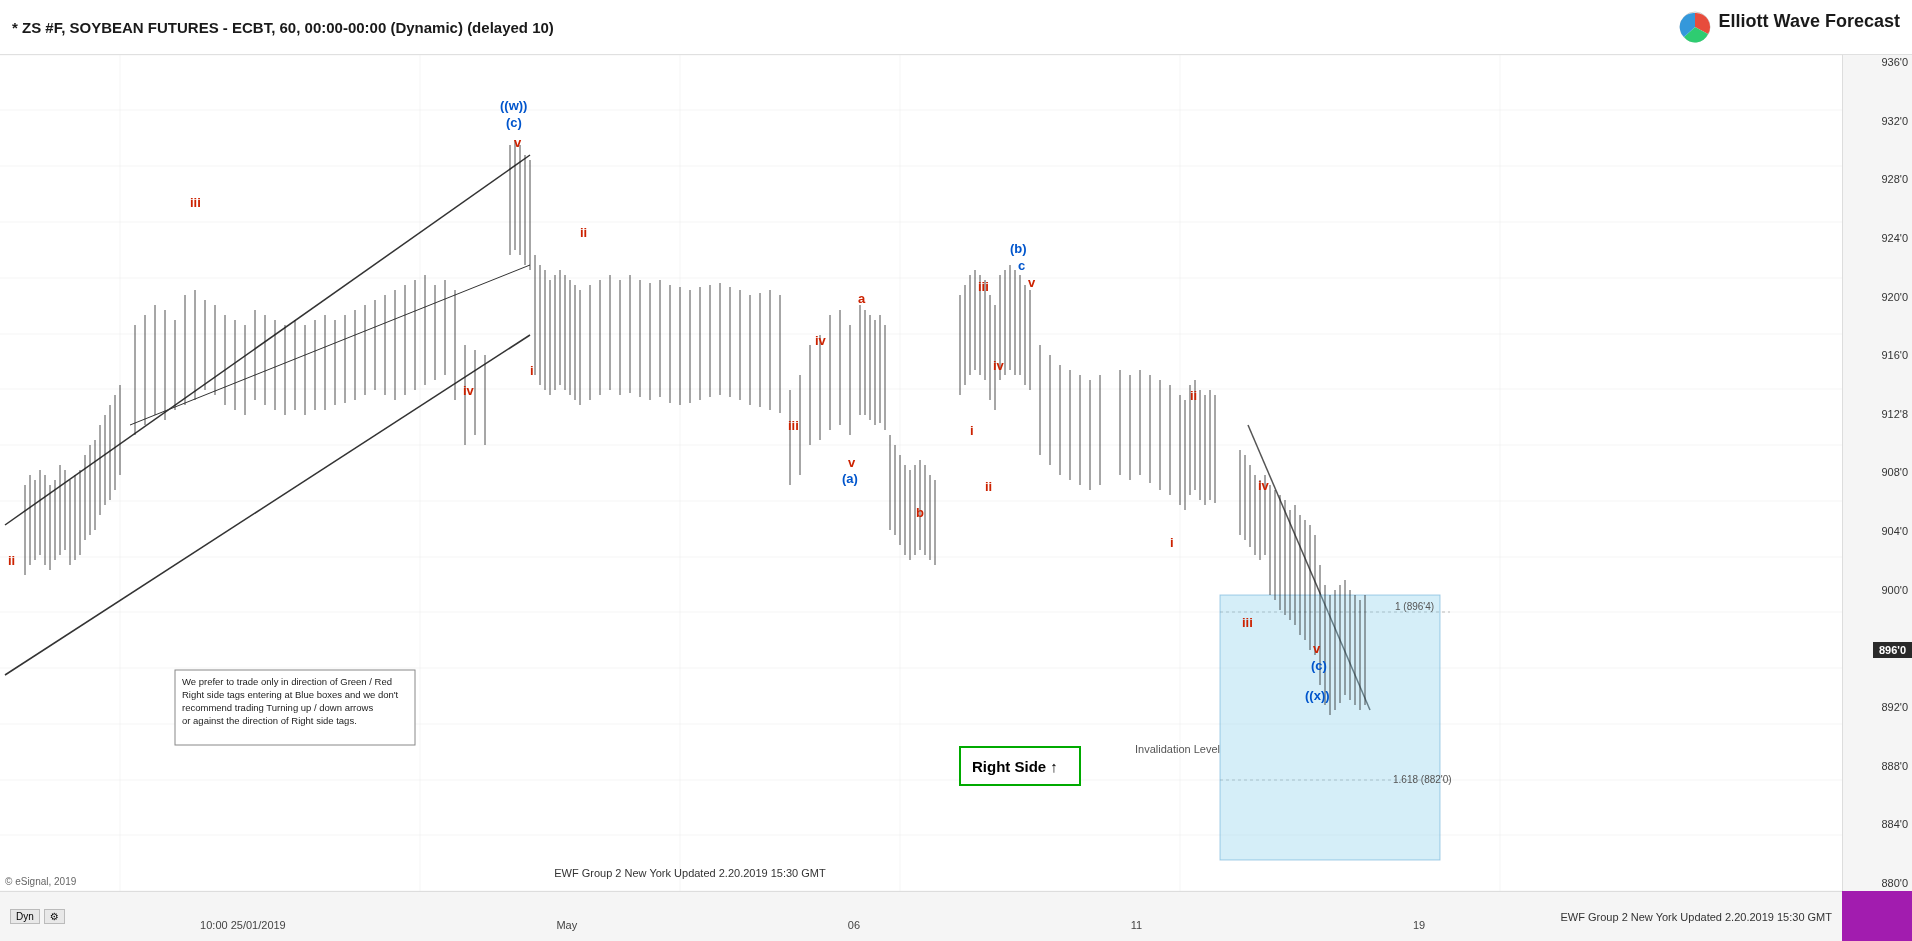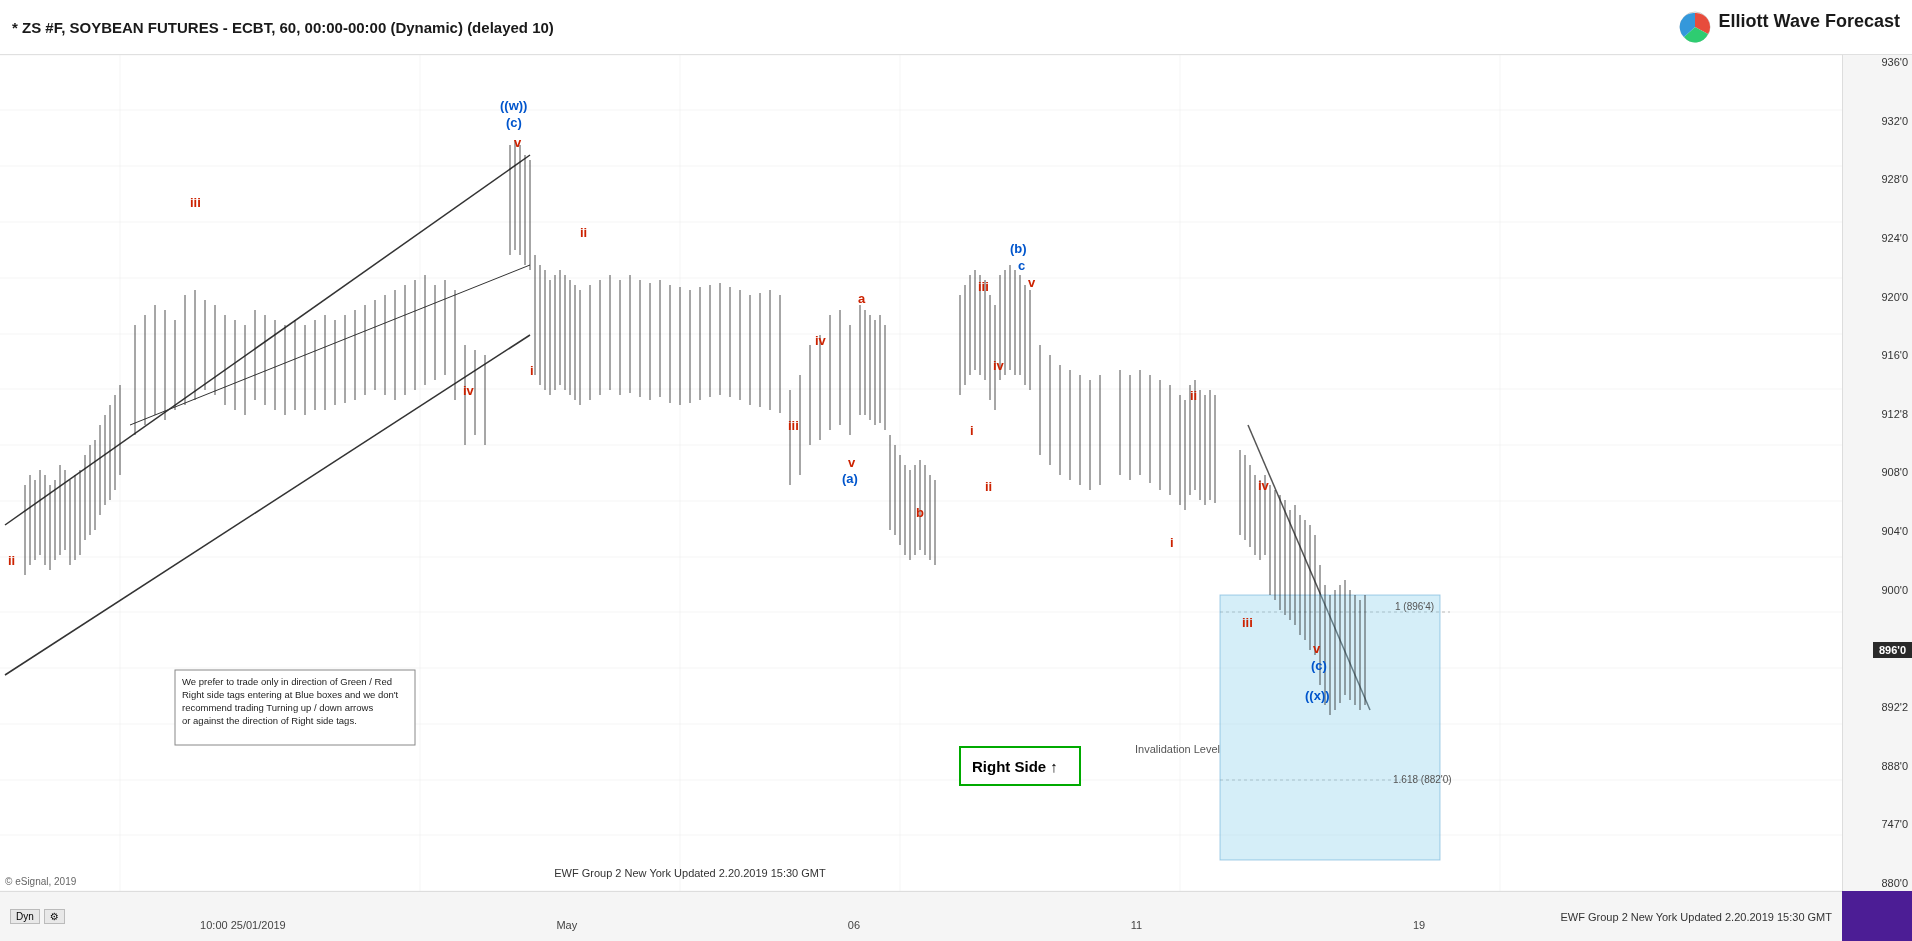--- a/index.html
+++ b/index.html
@@ -8,21 +8,21 @@
       font-family: Arial, sans-serif;
       width: 1912px;
       height: 941px;
       overflow: hidden;
       position: relative;
     }
     #chart-container {
       width: 1912px;
       height: 941px;
       position: relative;
-      background: #4c1d95;
+      background: #a21caf;
     }
     #top-bar {
       position: absolute;
       top: 0;
       left: 0;
       right: 0;
       height: 55px;
       background: #ffffff;
       border-bottom: 1px solid #e0e0e0;
       display: flex;
@@ -464,23 +464,23 @@
     <span class="price-label">932'0</span>
     <span class="price-label">928'0</span>
     <span class="price-label">924'0</span>
     <span class="price-label">920'0</span>
     <span class="price-label">916'0</span>
     <span class="price-label">912'8</span>
     <span class="price-label">908'0</span>
     <span class="price-label">904'0</span>
     <span class="price-label">900'0</span>
     <span class="price-label">896'0</span>
-    <span class="price-label">892'2</span>
+    <span class="price-label">892'0</span>
     <span class="price-label">888'0</span>
-    <span class="price-label">747'0</span>
+    <span class="price-label">884'0</span>
     <span class="price-label">880'0</span>
   </div>
 
   <div id="current-price-badge" style="top: 642.143px; right: 0px;">896'0</div>
 
   <div id="bottom-bar">
     <div id="footer-toolbar">
       <span class="toolbar-btn">Dyn</span>
       <span class="toolbar-btn">⚙</span>
     </div>

